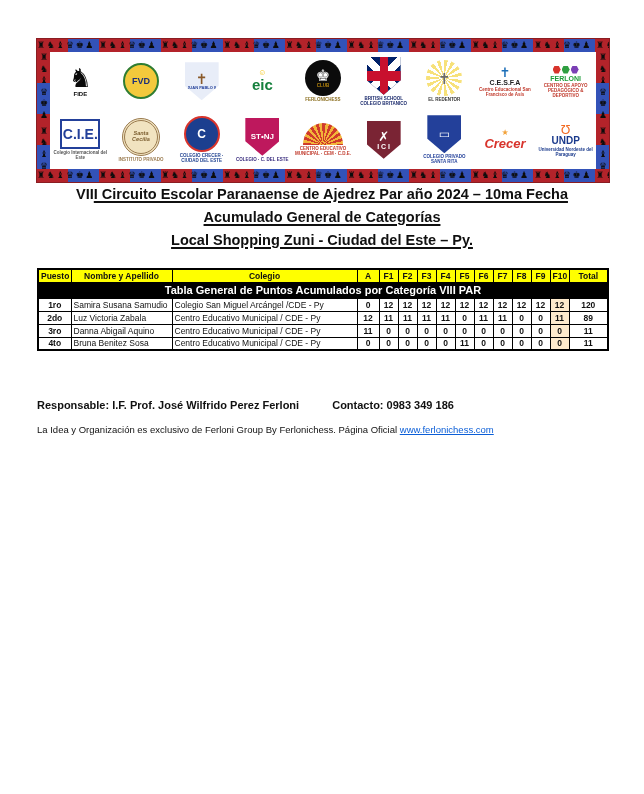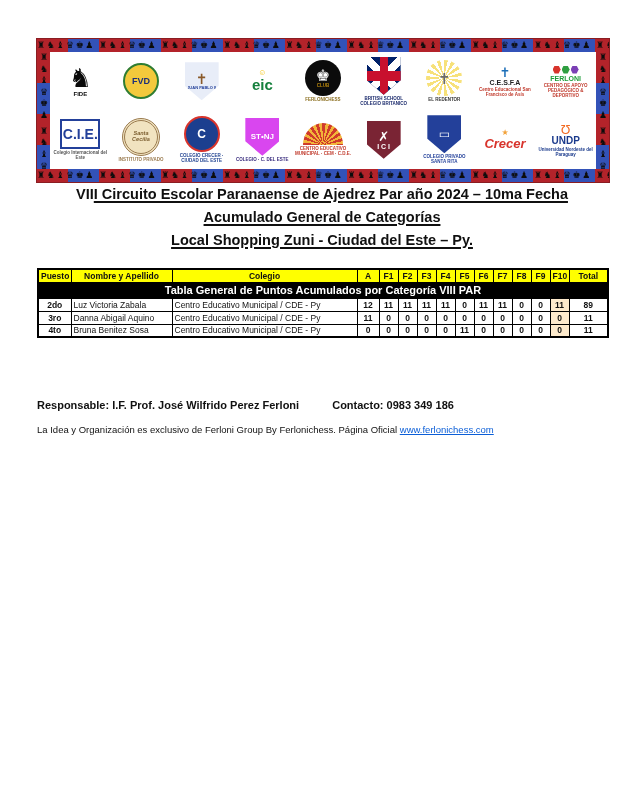--- a/index.html
+++ b/index.html
@@ -153,21 +153,21 @@
           </div>
           <span class="lg-caption" style="color: rgb(154, 123, 79);">INSTITUTO PRIVADO</span>
         </div>
         <div class="logo">
           <div class="badge shape-circle" style="background: rgb(28, 63, 143); border: 2px solid rgb(216, 52, 44);">
             <span class="lg-text" style="color: rgb(255, 255, 255); font-size: 12px;">C</span>
           </div>
           <span class="lg-caption" style="color: rgb(28, 63, 143);">COLEGIO CRECER · CIUDAD DEL ESTE</span>
         </div>
         <div class="logo">
-          <div class="badge shape-shield" style="background: #d946ef;">
+          <div class="badge shape-shield" style="background: #be185d;">
             <span class="lg-text" style="color: rgb(255, 255, 255); font-size: 8px;">ST•NJ</span>
           </div>
           <span class="lg-caption" style="color: rgb(55, 42, 125);">COLEGIO · C. DEL ESTE</span>
         </div>
         <div class="logo">
           <div class="badge shape-arch" style="background: repeating-conic-gradient(from 250deg at 50% 100%, rgb(208, 58, 43) 0deg, rgb(208, 58, 43) 9deg, rgb(242, 181, 58) 9deg, rgb(242, 181, 58) 18deg);"></div>
           <span class="lg-caption" style="color: rgb(192, 57, 43);">CENTRO EDUCATIVO MUNICIPAL · CEM · C.D.E.</span>
         </div>
         <div class="logo">
           <div class="badge shape-shield" style="background: rgb(122, 36, 52);">
@@ -240,20 +240,37 @@
           <th>F6</th>
           <th>F7</th>
           <th>F8</th>
           <th>F9</th>
           <th>F10</th>
           <th>Total</th>
         </tr>
     </thead>
     <tbody>
         <tr>
+          <td class="c-puesto">1ro</td>
+          <td class="c-name">Samira Susana Samudio</td>
+          <td class="c-colegio">Colegio San Miguel Arcángel /CDE - Py</td>
+          <td class="c-num">0</td>
+          <td class="c-num">12</td>
+          <td class="c-num">12</td>
+          <td class="c-num">12</td>
+          <td class="c-num">12</td>
+          <td class="c-num">12</td>
+          <td class="c-num">12</td>
+          <td class="c-num">12</td>
+          <td class="c-num">12</td>
+          <td class="c-num">12</td>
+          <td class="c-num c-f10">12</td>
+          <td class="c-num">120</td>
+        </tr>
+        <tr>
           <td class="c-puesto">2do</td>
           <td class="c-name">Luz Victoria Zabala</td>
           <td class="c-colegio">Centro Educativo Municipal / CDE - Py</td>
           <td class="c-num">12</td>
           <td class="c-num">11</td>
           <td class="c-num">11</td>
           <td class="c-num">11</td>
           <td class="c-num">11</td>
           <td class="c-num">0</td>
           <td class="c-num">11</td>

